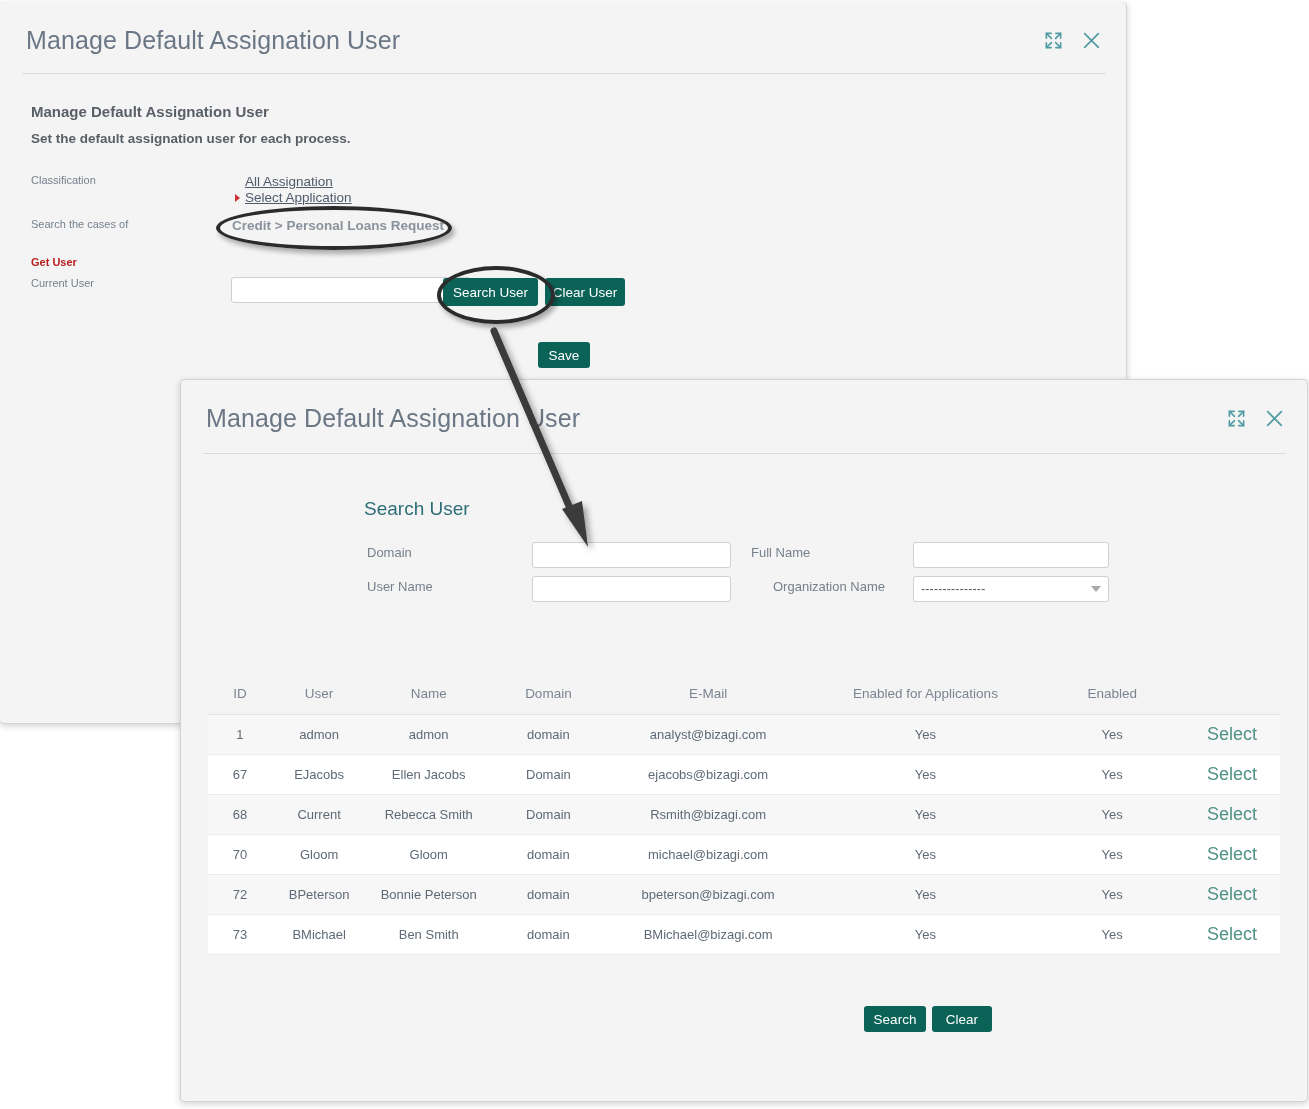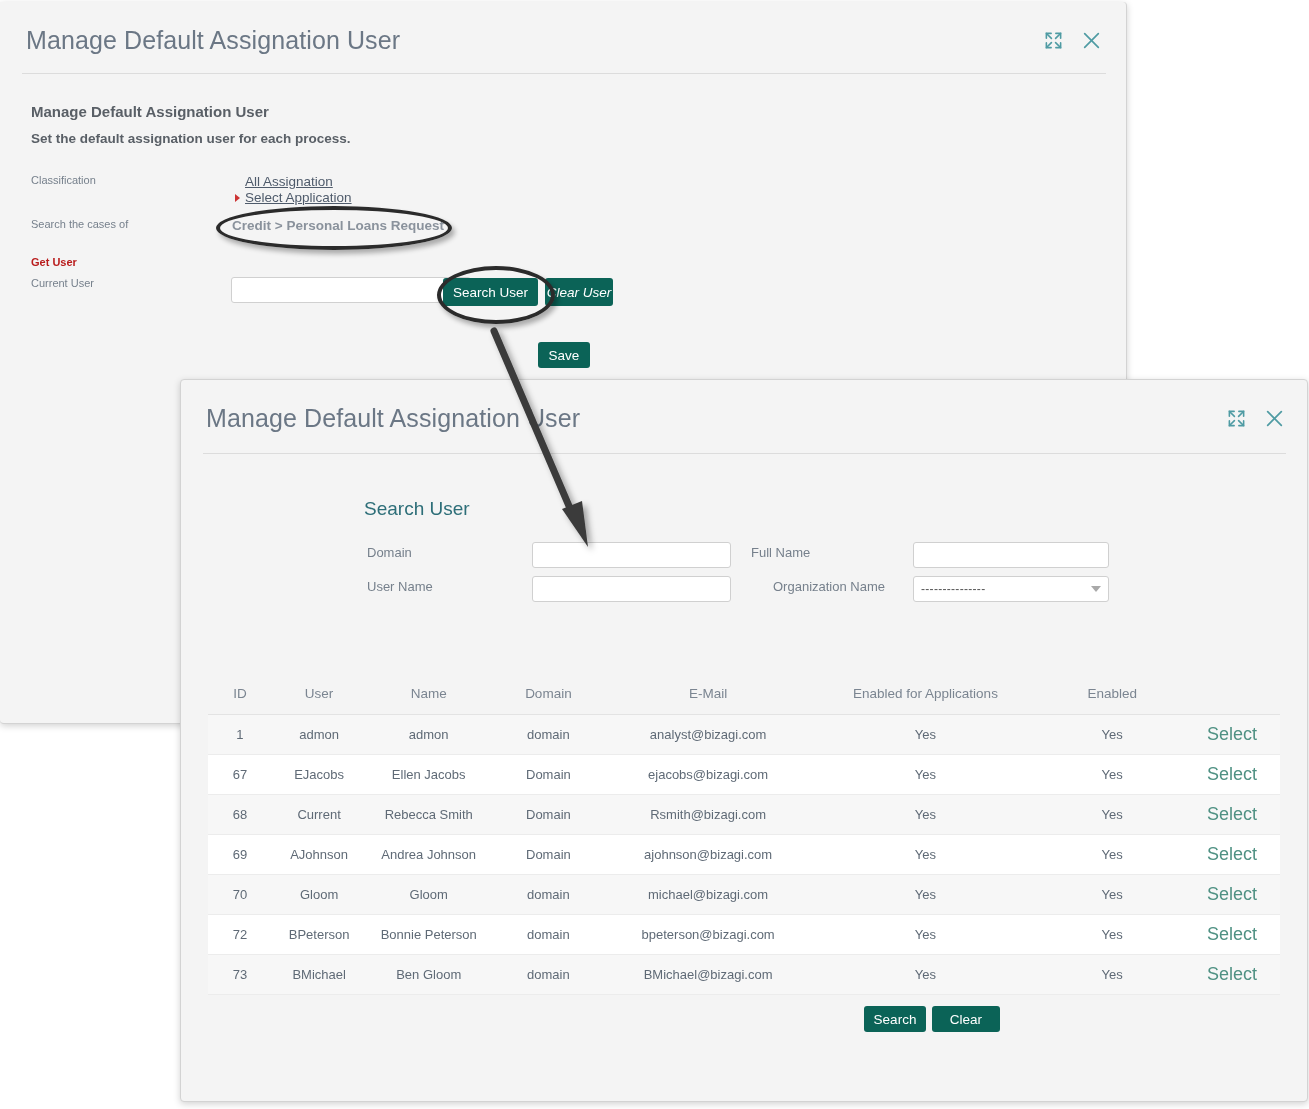--- a/index.html
+++ b/index.html
@@ -137,21 +137,21 @@
     font-family: "Liberation Sans", sans-serif;
     font-size: 13.5px;
     cursor: pointer;
     padding: 0;
     box-sizing: border-box;
     display: flex;
     align-items: center;
     justify-content: center;
   }
   #btn-search-user { left: 443px; top: 276px; width: 95px; height: 28px; }
-  #btn-clear-user  { left: 545px; top: 276px; width: 68px; height: 28px; font-style: italic; }
+  #btn-clear-user  { left: 545px; top: 276px; width: 80px; height: 28px; }
   #btn-save        { left: 538px; top: 340px; width: 52px; height: 26px; }
 
   
   #modal2 {
     left: 180px; top: 379px;
     width: 1128px; height: 723px;
   }
   #m2-title {
     position: absolute; left: 25px; top: 24px;
     font-size: 25px;
@@ -198,21 +198,21 @@
     overflow: hidden;
   }
   #sel-orgname .caret {
     width: 0; height: 0;
     border-left: 5px solid transparent;
     border-right: 5px solid transparent;
     border-top: 6px solid #a9a9a9;
   }
 
   #btn-search { left: 683px; top: 626px; width: 62px; height: 26px; }
-  #btn-clear  { left: 751px; top: 626px; width: 68px; height: 26px; }
+  #btn-clear  { left: 751px; top: 626px; width: 60px; height: 26px; }
 
   
   #results {
     position: absolute;
     left: 27px; top: 295px;
     width: 1072px;
     border-collapse: collapse;
     font-size: 13px;
     background: #ffffff;
   }
@@ -410,30 +410,20 @@
             <td class="col-id">68</td>
             <td class="col-user">Current</td>
             <td class="col-name">Rebecca Smith</td>
             <td class="col-dom">Domain</td>
             <td class="col-mail">Rsmith@bizagi.com</td>
             <td class="col-efa">Yes</td>
             <td class="col-en">Yes</td>
             <td class="col-sel sel"><a>Select</a></td>
           </tr>
           <tr>
-            <td class="col-id">69</td>
-            <td class="col-user">AJohnson</td>
-            <td class="col-name">Andrea Johnson</td>
-            <td class="col-dom">Domain</td>
-            <td class="col-mail">ajohnson@bizagi.com</td>
-            <td class="col-efa">Yes</td>
-            <td class="col-en">Yes</td>
-            <td class="col-sel sel"><a>Select</a></td>
-          </tr>
-          <tr>
             <td class="col-id">70</td>
             <td class="col-user">Gloom</td>
             <td class="col-name">Gloom</td>
             <td class="col-dom">domain</td>
             <td class="col-mail">michael@bizagi.com</td>
             <td class="col-efa">Yes</td>
             <td class="col-en">Yes</td>
             <td class="col-sel sel"><a>Select</a></td>
           </tr>
           <tr>
@@ -442,21 +432,21 @@
             <td class="col-name">Bonnie Peterson</td>
             <td class="col-dom">domain</td>
             <td class="col-mail">bpeterson@bizagi.com</td>
             <td class="col-efa">Yes</td>
             <td class="col-en">Yes</td>
             <td class="col-sel sel"><a>Select</a></td>
           </tr>
           <tr>
             <td class="col-id">73</td>
             <td class="col-user">BMichael</td>
-            <td class="col-name">Ben Gloom</td>
+            <td class="col-name">Ben Smith</td>
             <td class="col-dom">domain</td>
             <td class="col-mail">BMichael@bizagi.com</td>
             <td class="col-efa">Yes</td>
             <td class="col-en">Yes</td>
             <td class="col-sel sel"><a>Select</a></td>
           </tr>
         </tbody>
     </table>
   </div>
 

